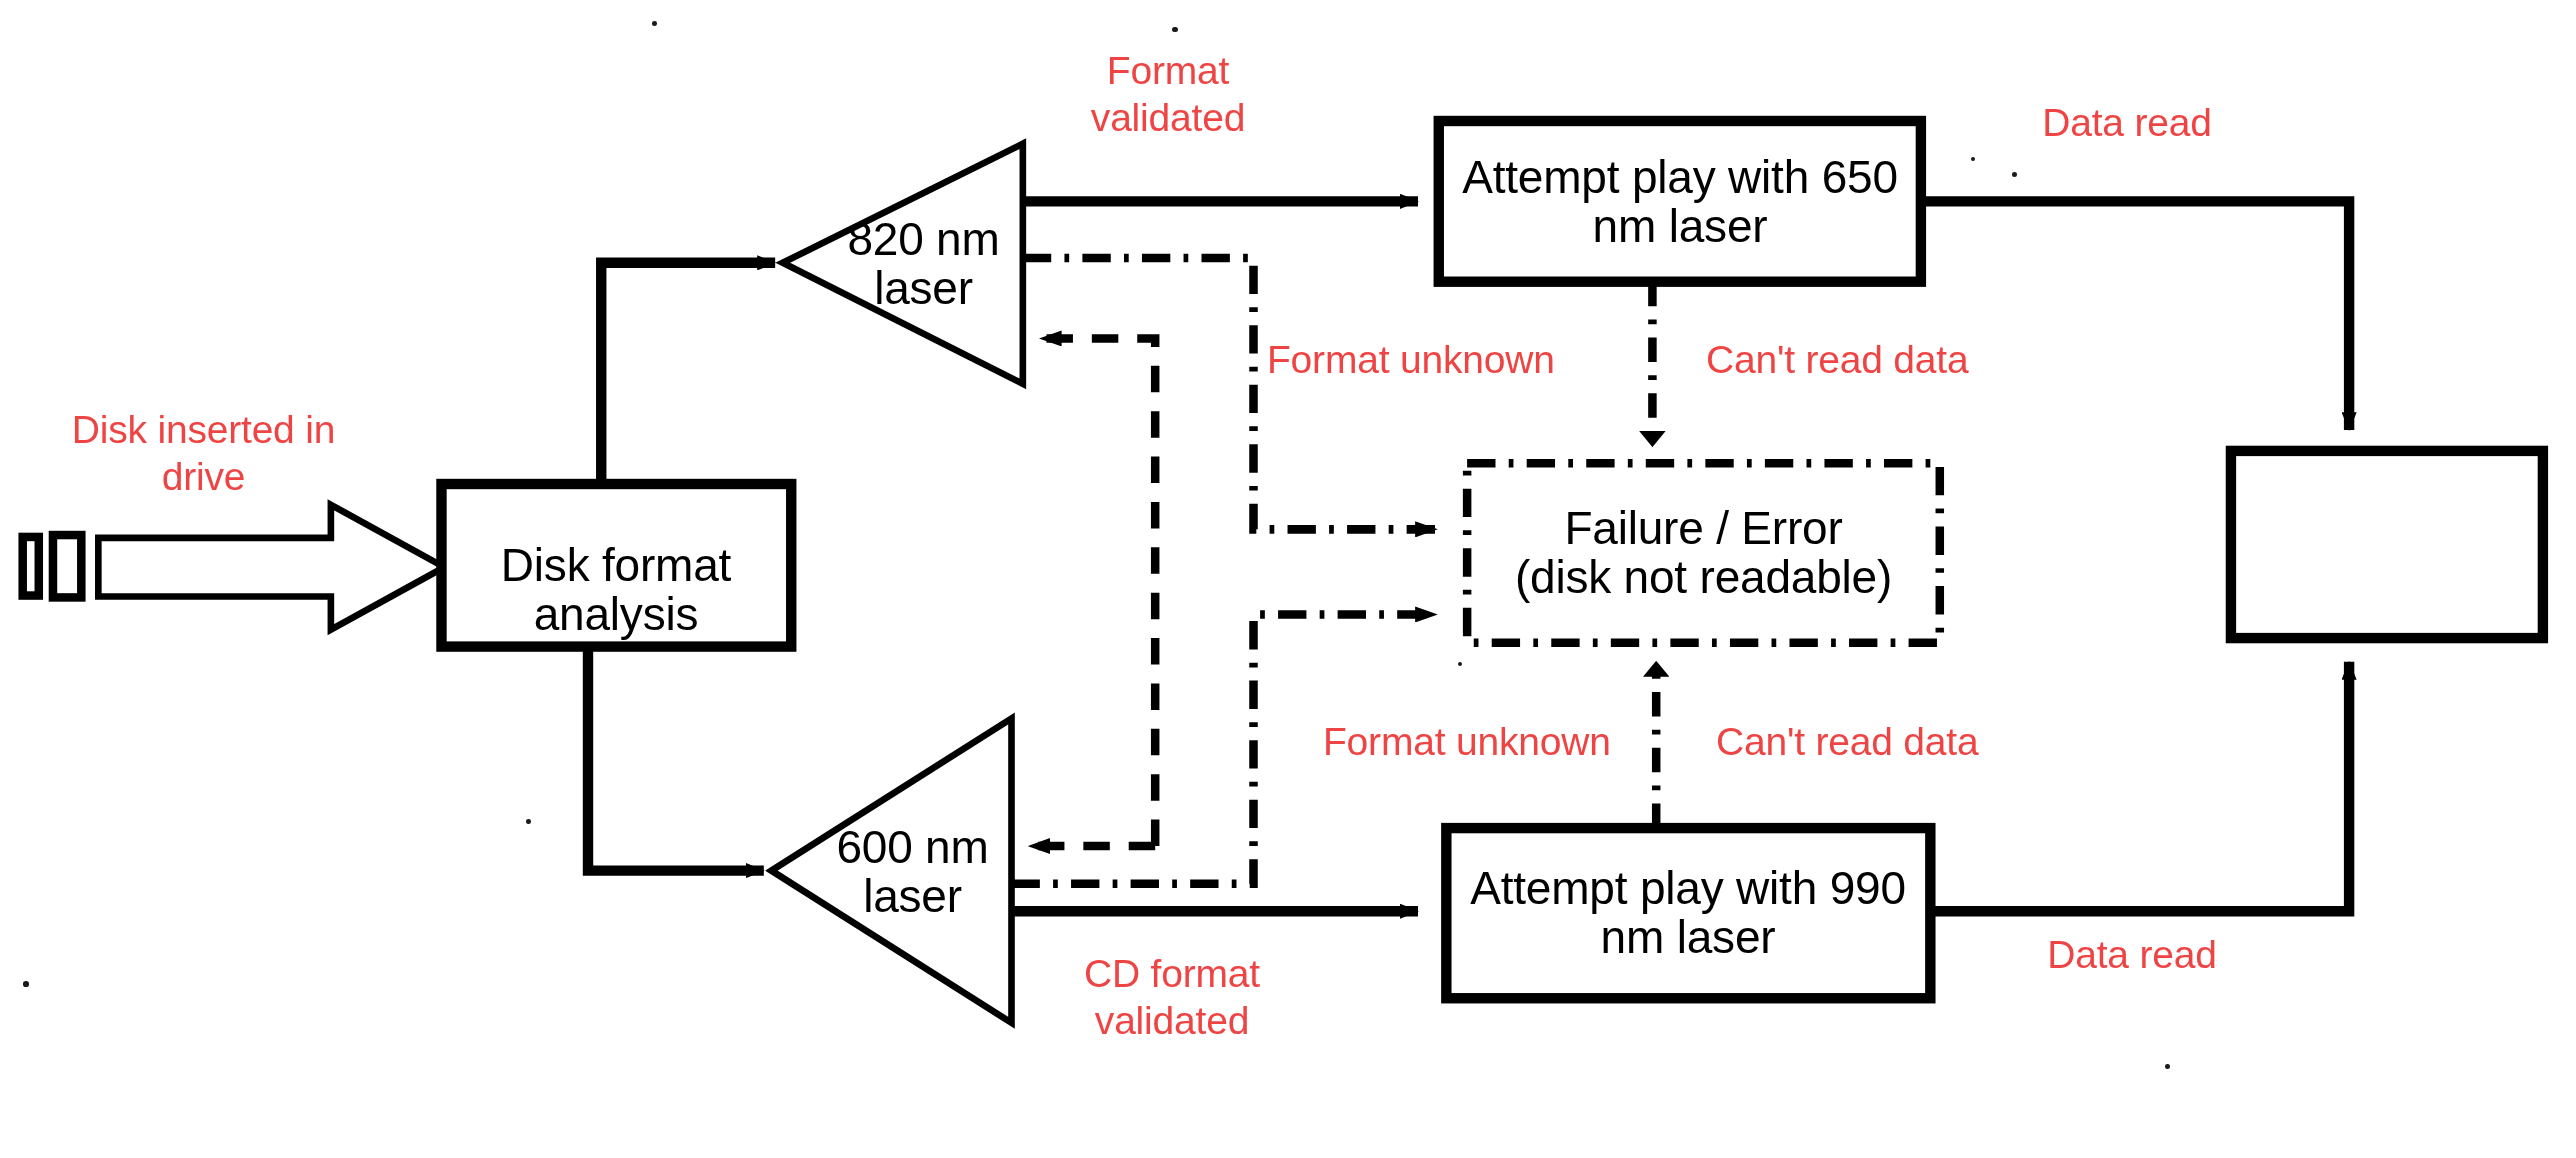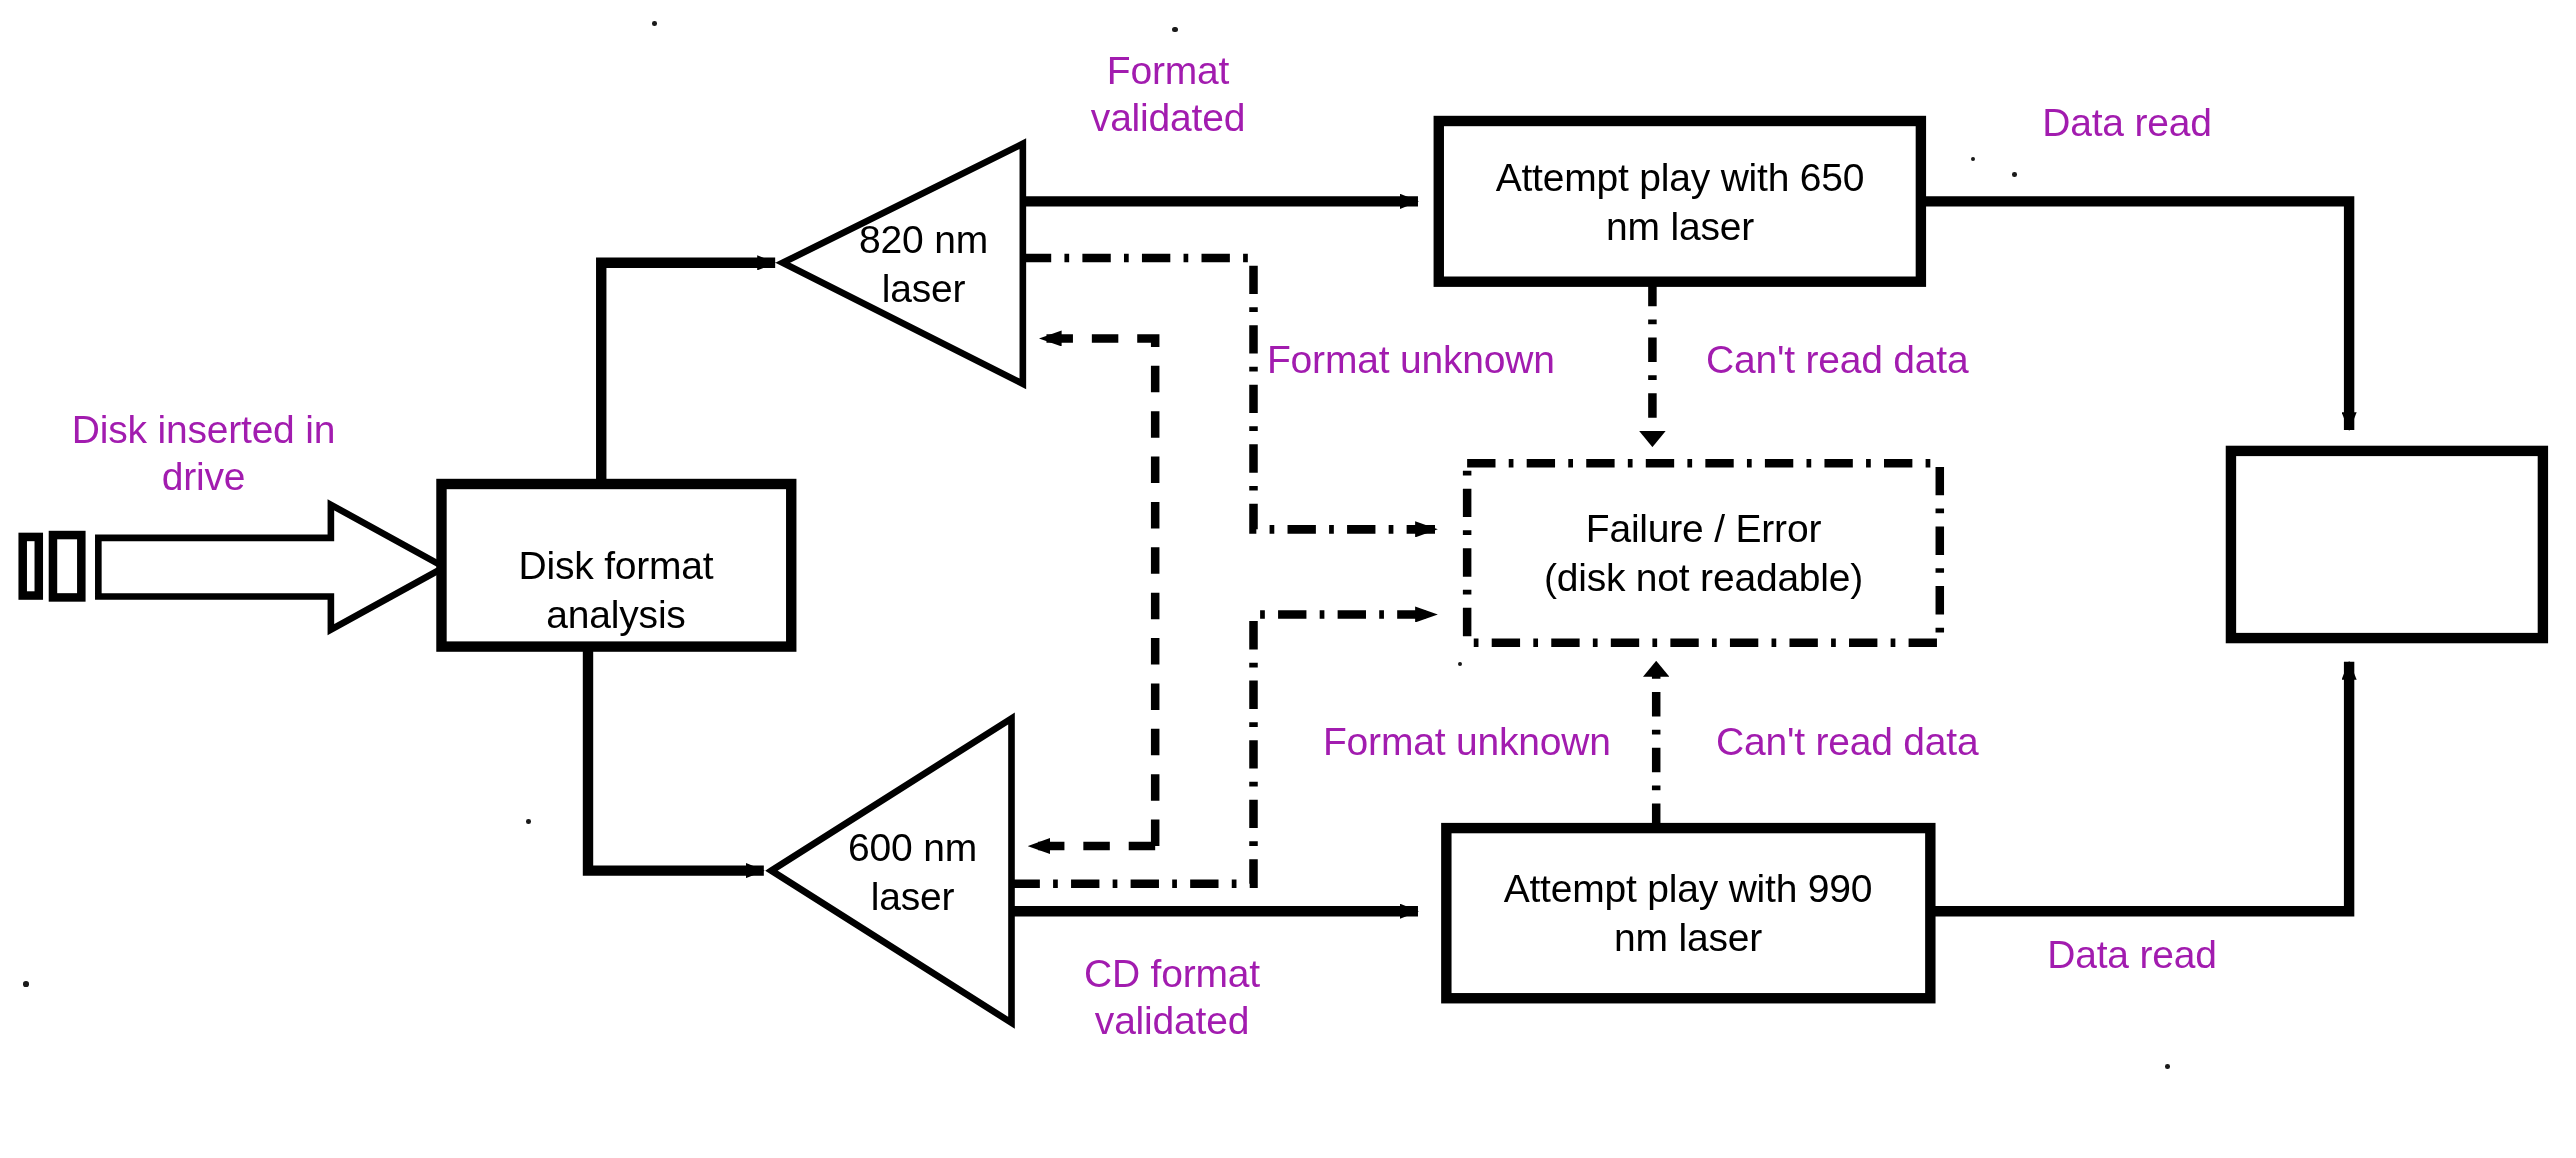--- a/index.html
+++ b/index.html
@@ -21,29 +21,29 @@
     left: 0;
     top: 0;
     width: 2576px;
     height: 1158px;
   }
   .lbl {
     position: absolute;
     font-family: "Liberation Sans", sans-serif;
     font-size: 39px;
     line-height: 47px;
-    color: #a21caf;
+    color: #ef4444;
     text-align: center;
     white-space: pre;
     letter-spacing: -0.2px;
   }
   .nodetext {
     position: absolute;
     font-family: "Liberation Sans", sans-serif;
-    font-size: 39px;
+    font-size: 46px;
     line-height: 49px;
     color: #000000;
     text-align: center;
     white-space: pre;
     display: flex;
     align-items: center;
     justify-content: center;
     letter-spacing: -0.2px;
   }
   .speck {

